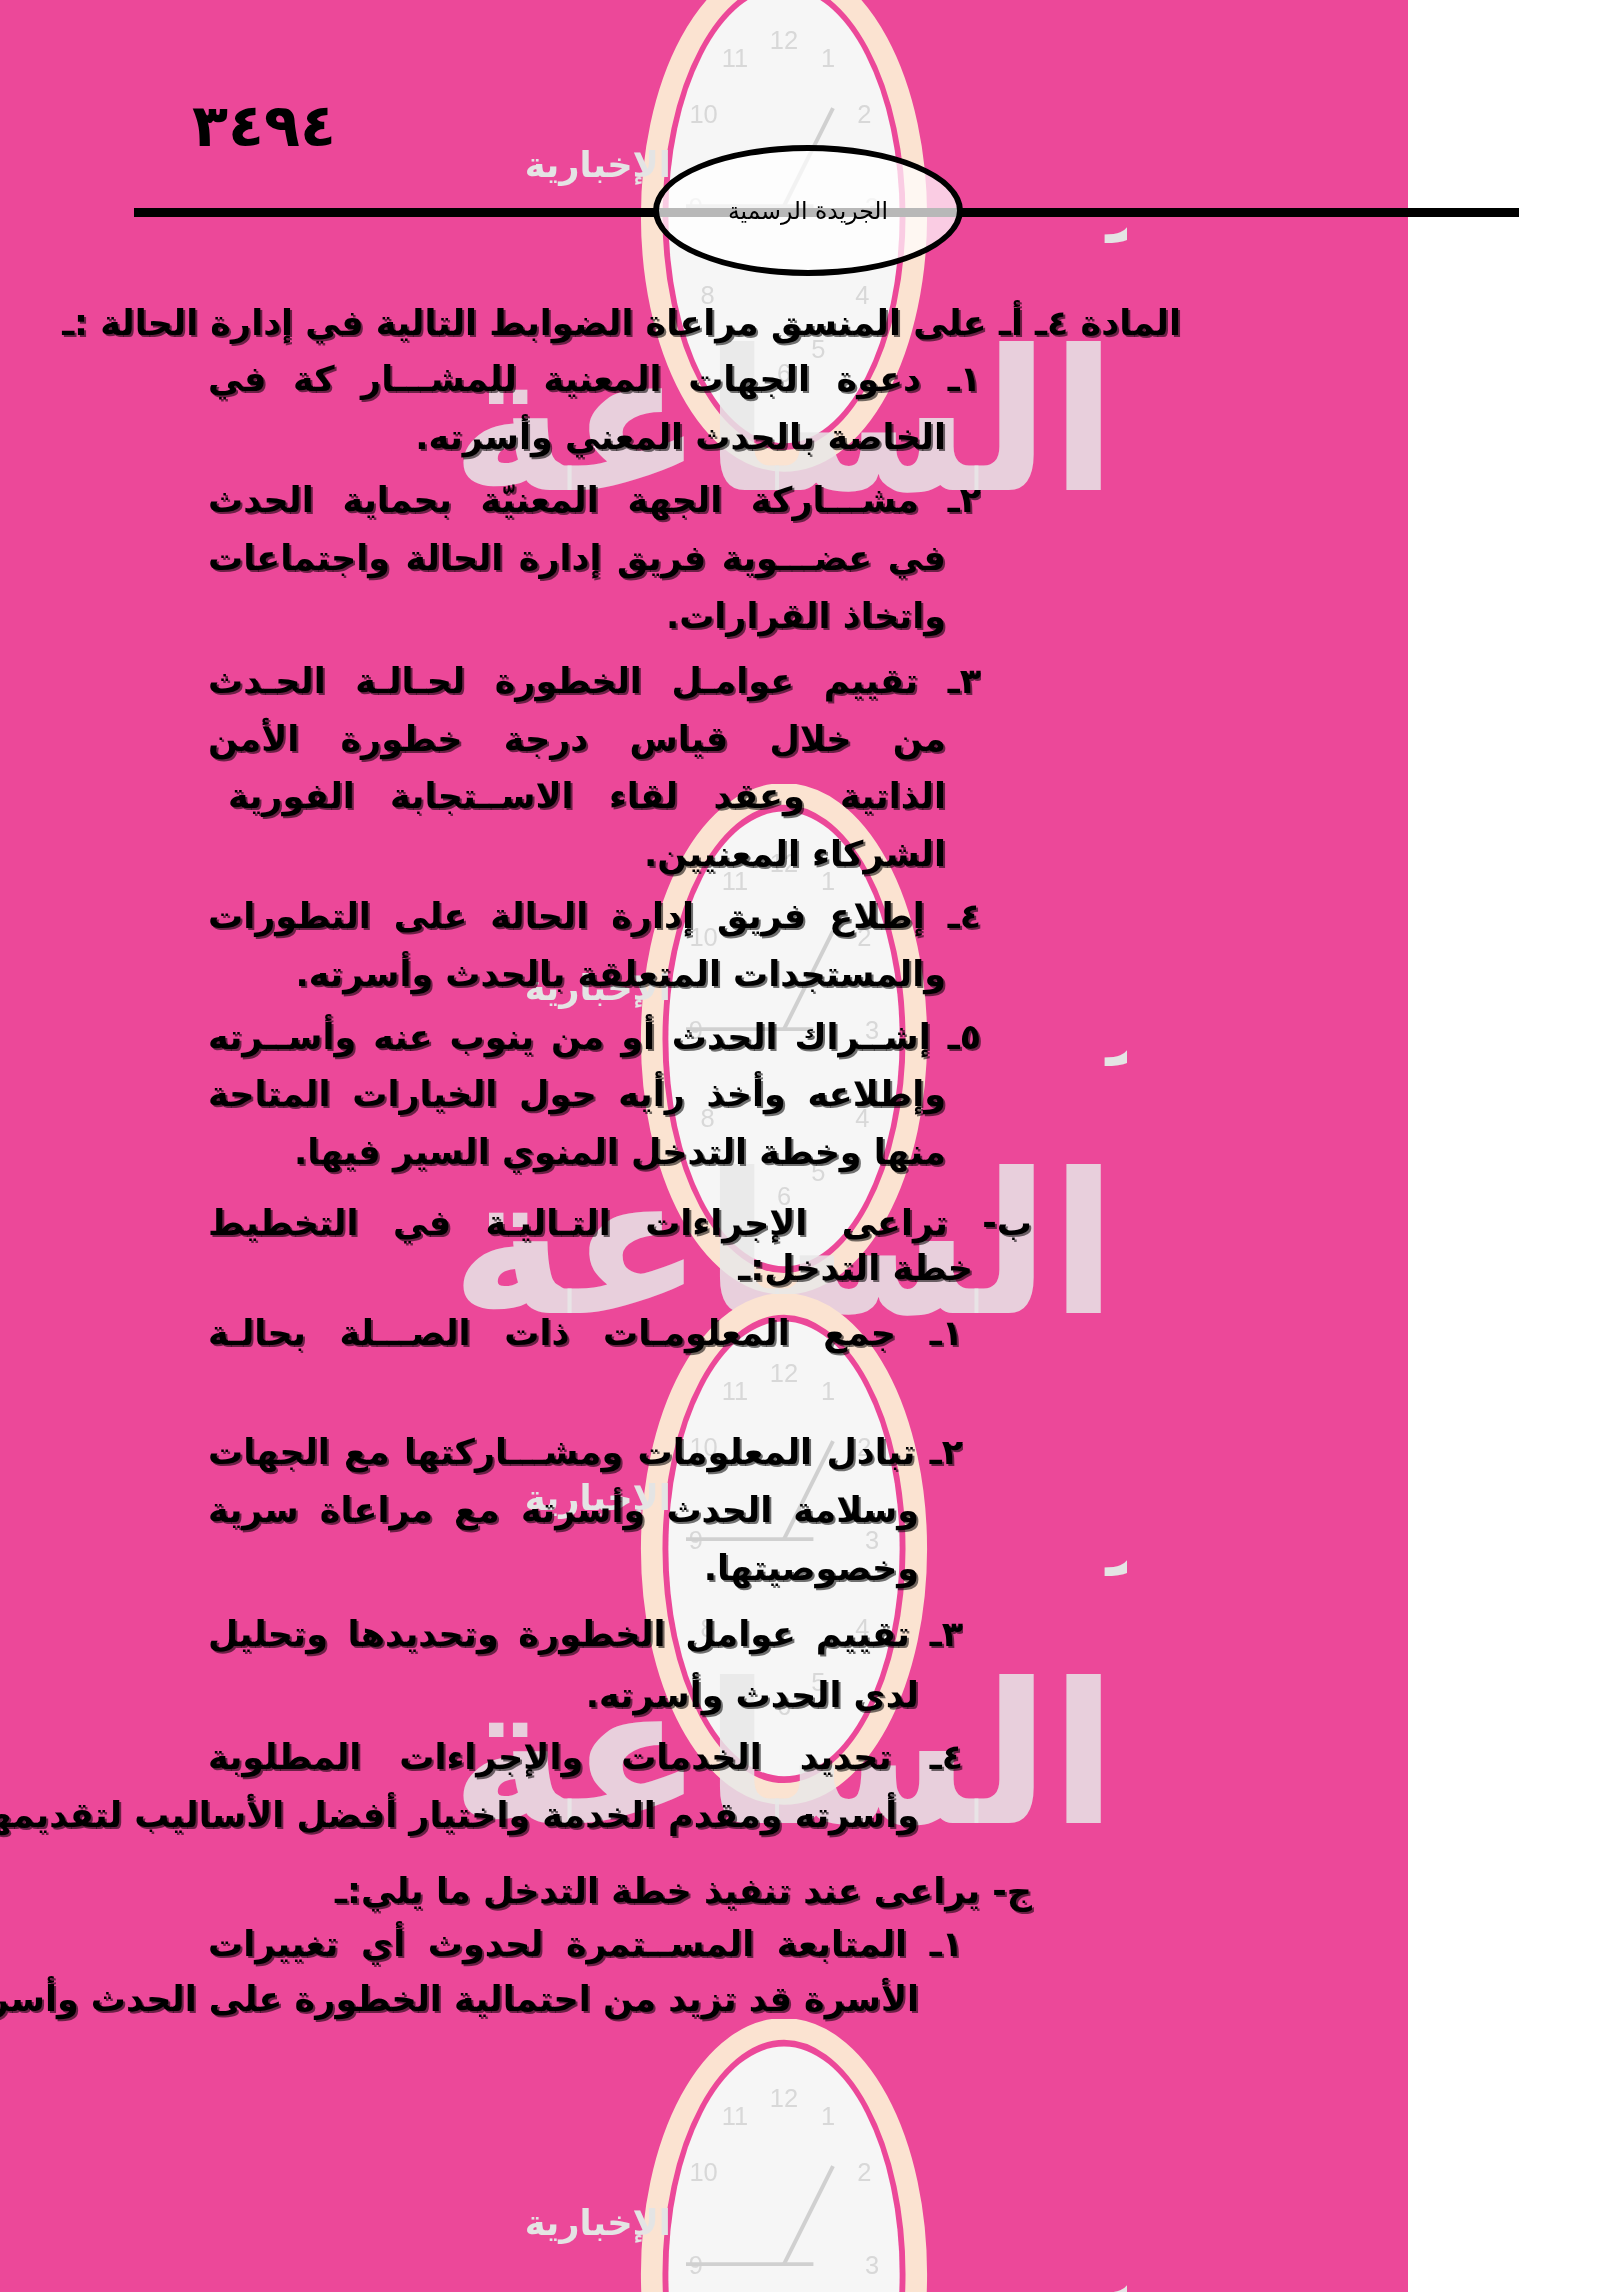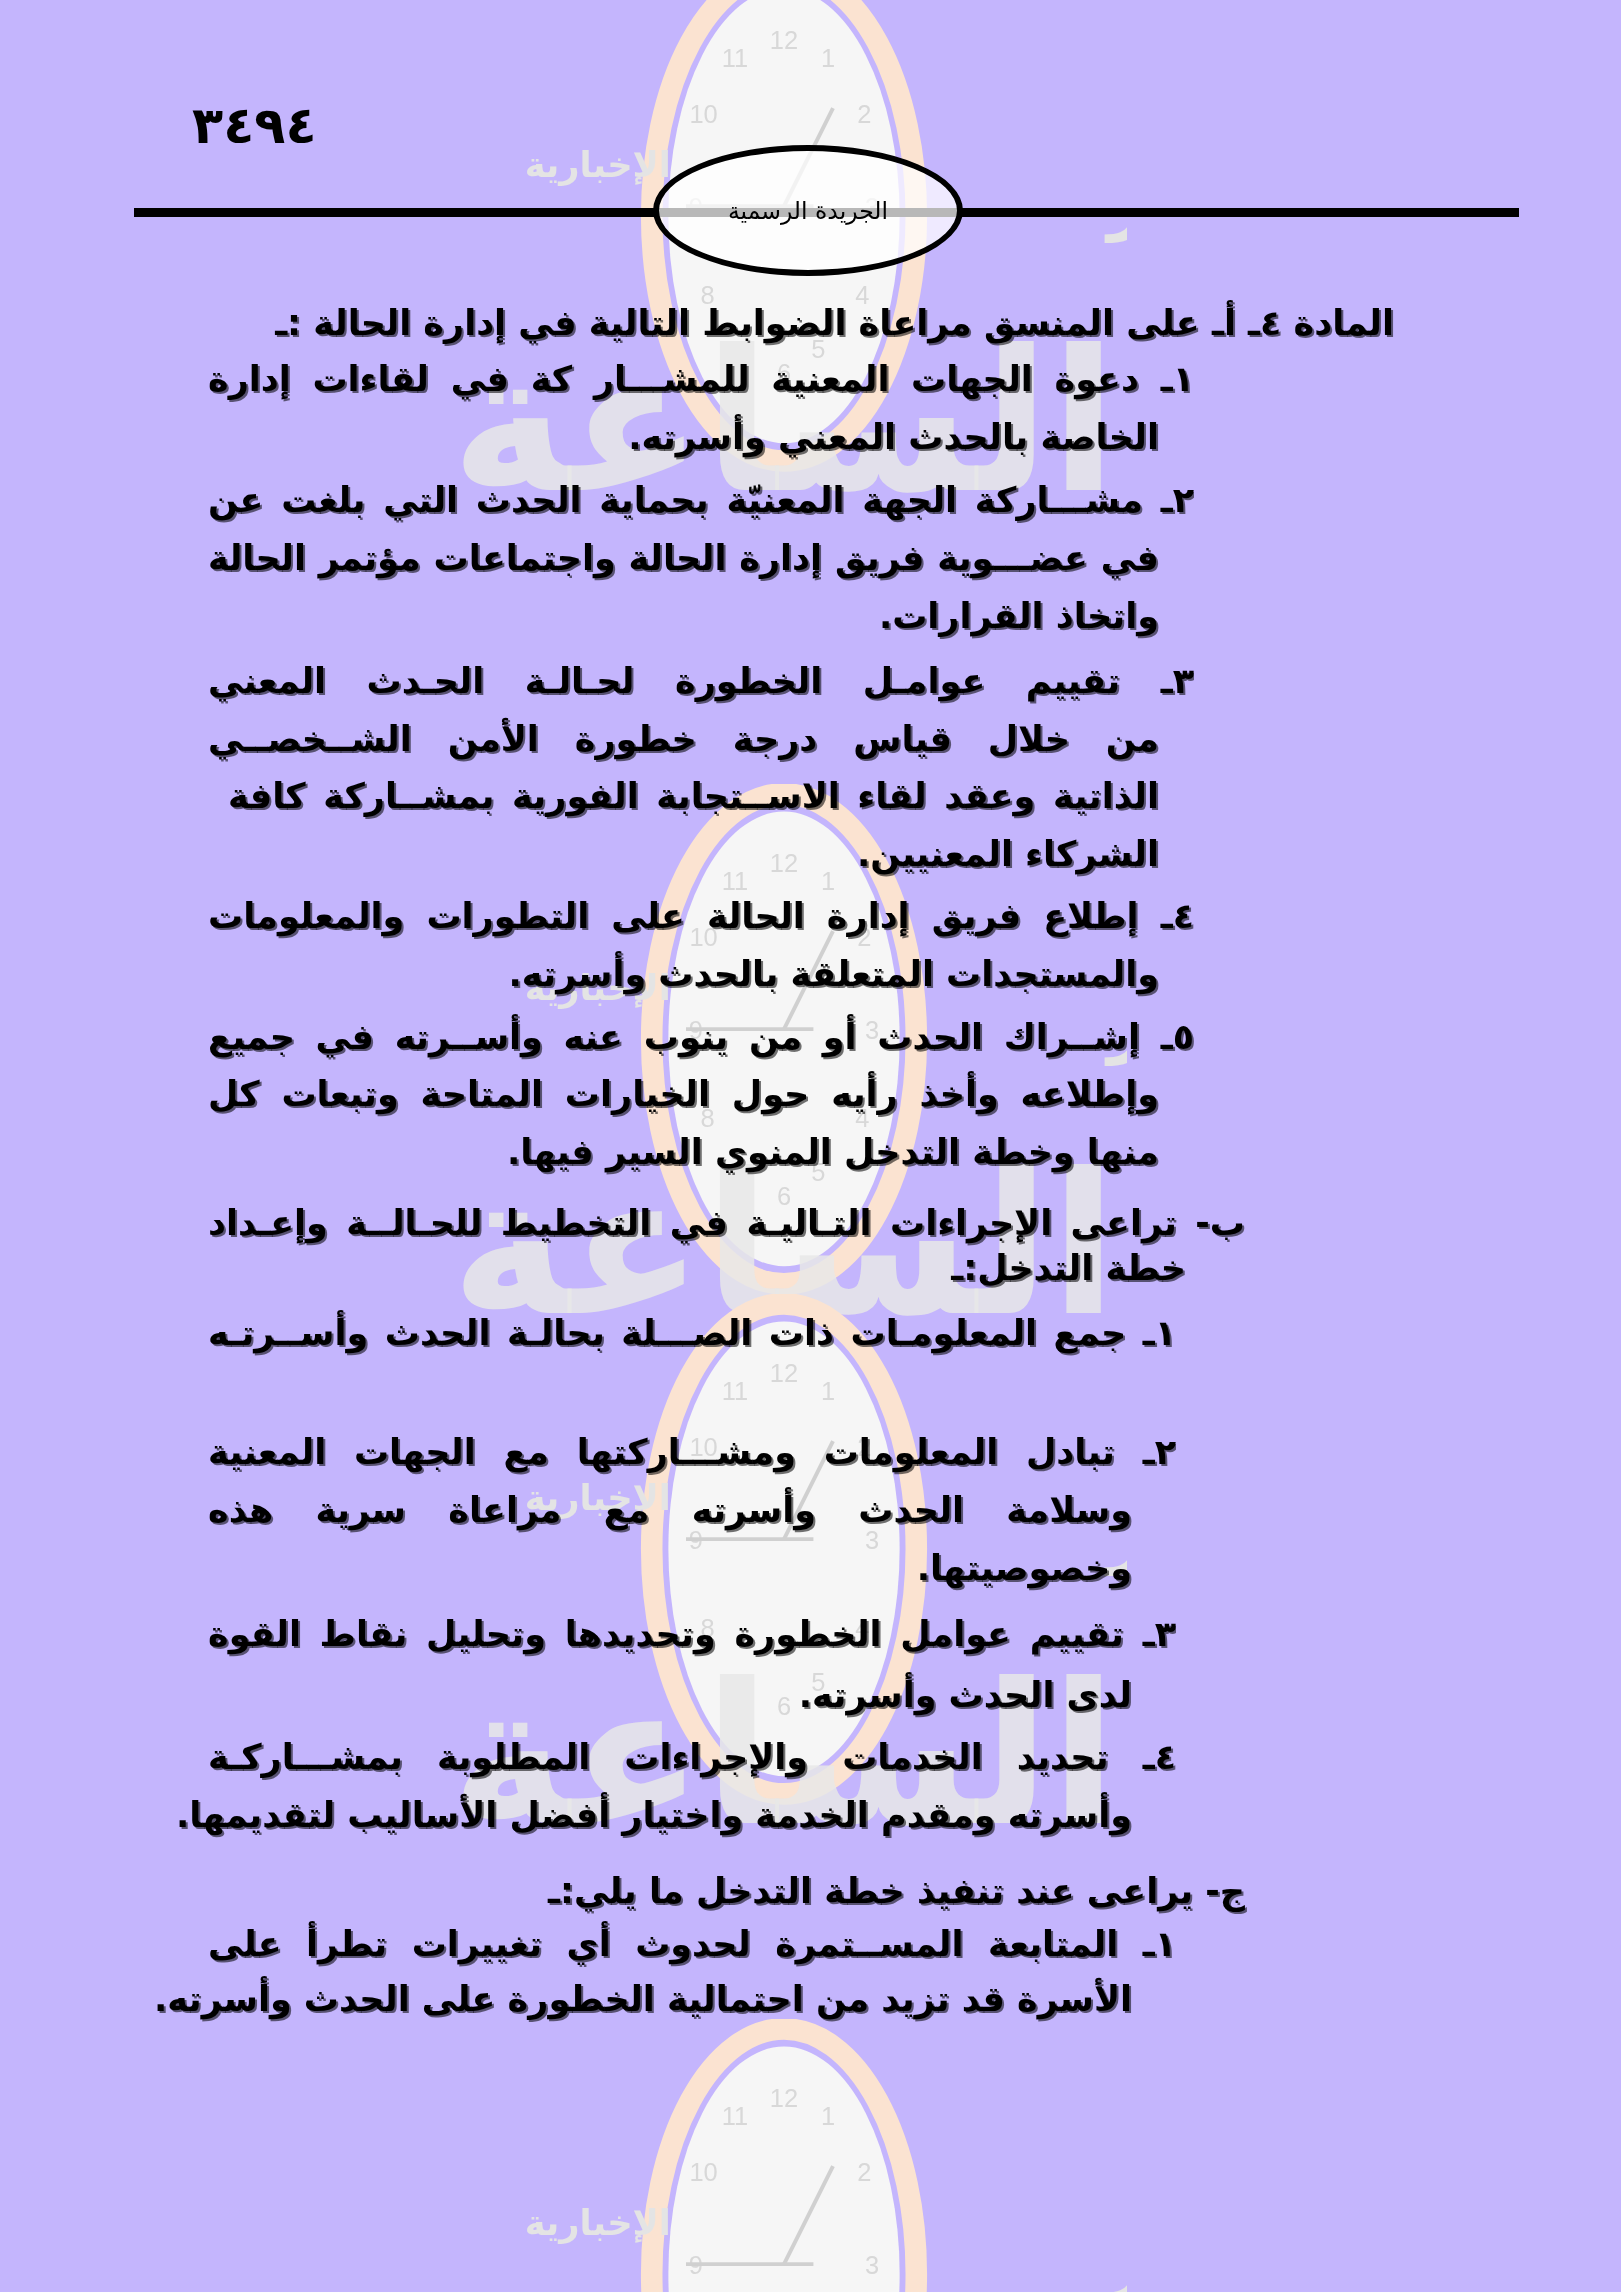--- a/index.html
+++ b/index.html
@@ -1,24 +1,24 @@
 <!DOCTYPE html>
 <html><head>
   <meta charset="utf-8">
   <style>
     html, body { margin: 0; padding: 0; background: #ffffff; }
     body { width: 1621px; height: 2293px; position: relative; overflow: hidden; }
-    .page { position: absolute; left: 0; top: 0; width: 1621px; height: 2293px; background: #c4b5fd; }
+    .page { position: absolute; left: 0; top: 0; width: 1408px; height: 2293px; background: #ec4899; }
 
     
     .wm { position: absolute; left: 441px; width: 686px; height: 549px; pointer-events: none; }
     .wm svg { width: 100%; height: 100%; }
 
     
-    .page-number { position: absolute; left: 192px; top: 96px; font-family: "DejaVu Sans", sans-serif; font-weight: bold; font-size: 51px; letter-spacing: 9.8px; color: #000; direction: rtl; line-height: 59px; }
+    .page-number { position: absolute; left: 192px; top: 96px; font-family: "DejaVu Sans", sans-serif; font-weight: bold; font-size: 59px; letter-spacing: 9.8px; color: #000; direction: rtl; line-height: 59px; }
     .header-rule { position: absolute; left: 134px; top: 208px; width: 1385px; height: 8.8px; background: #000; }
     .header-oval { position: absolute; left: 653px; top: 145px; width: 310px; height: 131px; border: 6.9px solid #000; border-radius: 50%; background: rgba(255,255,255,0.72); box-sizing: border-box; display: flex; align-items: center; justify-content: center; }
     .header-oval span { font-family: "DejaVu Sans", sans-serif; font-size: 23.5px; color: #000; direction: rtl; }
 
     
     .ln { position: absolute; direction: rtl; font-family: "DejaVu Sans", sans-serif; font-weight: bold; font-size: 35px; line-height: 59px; color: #000; white-space: nowrap; text-shadow: 2px 2px 0 rgba(0,0,0,0.55); }
     .just { text-align: justify; text-align-last: justify; white-space: normal; overflow: hidden; height: 59px; }
   </style>
 </head>
 <body>

